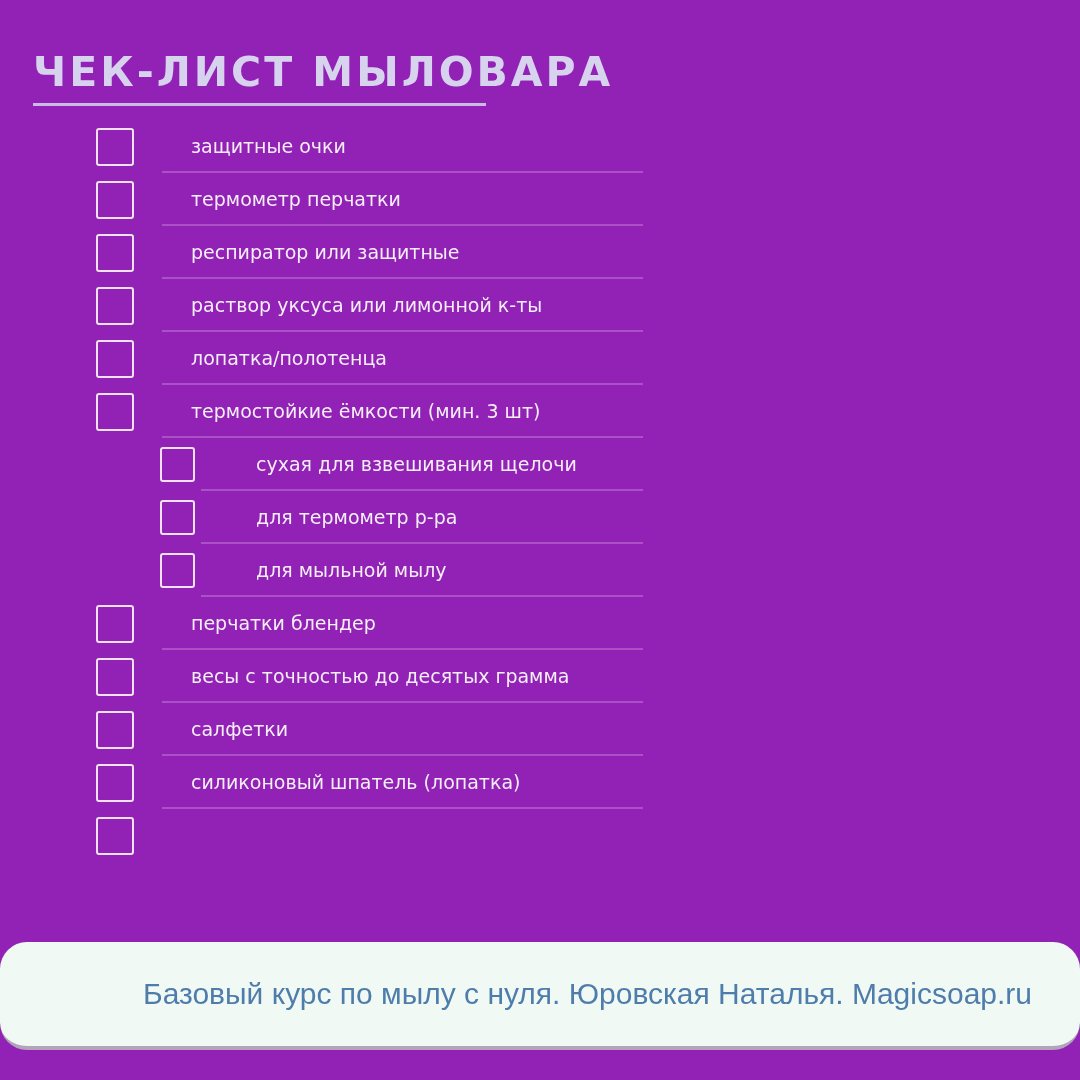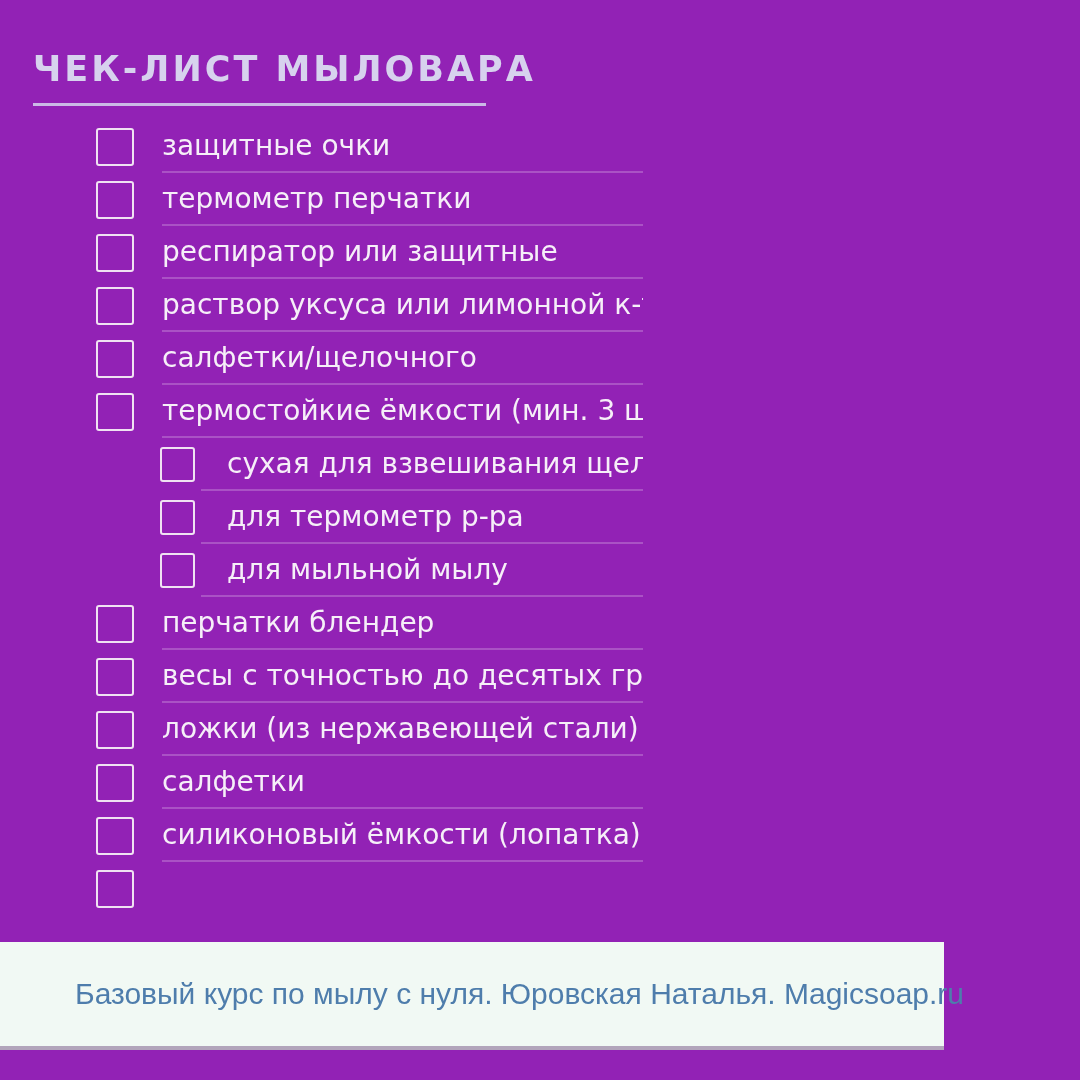--- a/index.html
+++ b/index.html
@@ -15,21 +15,21 @@
     overflow: hidden;
     background: var(--background, #9222b5);
     font-family: "DejaVu Sans", sans-serif;
   }
 
   
   .page-title {
     position: absolute;
     left: 33px;
     top: 52px;
-    font-size: 35px;
+    font-size: 41px;
     font-weight: bold;
     letter-spacing: 3px;
     color: var(--title-color, #d7d2ee);
     line-height: 1;
     white-space: nowrap;
   }
   .title-underline {
     position: absolute;
     left: 33px;
     top: 103px;
@@ -65,48 +65,50 @@
   .label-wrap {
     flex: 1 1 auto;
     align-self: stretch;
     display: flex;
     align-items: center;
     margin-left: 28px;
     border-bottom: 2px solid var(--divider-color, rgba(255,255,255,0.22));
     overflow: hidden;
   }
   .label {
-    font-size: 28px;
+    font-size: 19px;
     color: var(--item-text, #f6eff8);
     white-space: nowrap;
+    margin-left: 29px;
   }
   
   .row.sub .checkbox {
     width: 35px;
     height: 35px;
     margin-left: 160px;
   }
   .row.sub .label-wrap {
     margin-left: 6px;
     padding-left: 26px;
   }
 
   
   .footer {
     position: absolute;
     left: 0;
     top: 942px;
-    width: 944px;
+    width: 1080px;
     height: 104px;
     background: var(--footer-bg, #f1f9f4);
     border-bottom: 4px solid rgba(60, 10, 80, 0.35);
     display: flex;
     align-items: center;
     justify-content: center;
     box-sizing: content-box;
+    border-radius: 27px;
   }
   .footer-credit {
     font-family: "Liberation Sans", sans-serif;
     font-size: 30px;
     color: var(--footer-text, #4e7dac);
     white-space: nowrap;
     padding-left: 95px;
   }
 </style>
 </head>
@@ -138,21 +140,21 @@
   </div>
       <div class="row">
     <span class="checkbox"></span>
     <span class="label-wrap">
       <span class="label">раствор уксуса или лимонной к-ты</span>
     </span>
   </div>
       <div class="row">
     <span class="checkbox"></span>
     <span class="label-wrap">
-      <span class="label">салфетки/щелочного</span>
+      <span class="label">лопатка/полотенца</span>
     </span>
   </div>
       <div class="row">
     <span class="checkbox"></span>
     <span class="label-wrap">
       <span class="label">термостойкие ёмкости (мин. 3 шт)</span>
     </span>
   </div>
       <div class="row sub">
     <span class="checkbox"></span>
@@ -180,33 +182,27 @@
   </div>
       <div class="row">
     <span class="checkbox"></span>
     <span class="label-wrap">
       <span class="label">весы с точностью до десятых грамма</span>
     </span>
   </div>
       <div class="row">
     <span class="checkbox"></span>
     <span class="label-wrap">
-      <span class="label">ложки (из нержавеющей стали)</span>
-    </span>
-  </div>
-      <div class="row">
-    <span class="checkbox"></span>
-    <span class="label-wrap">
       <span class="label">салфетки</span>
     </span>
   </div>
       <div class="row">
     <span class="checkbox"></span>
     <span class="label-wrap">
-      <span class="label">силиконовый ёмкости (лопатка)</span>
+      <span class="label">силиконовый шпатель (лопатка)</span>
     </span>
   </div>
       <div class="row">
     <span class="checkbox"></span>
   </div>
     </div>
 
   <div class="footer">
     <div class="footer-credit">Базовый курс по мылу с нуля. Юровская Наталья. Magicsoap.ru</div>
   </div>

